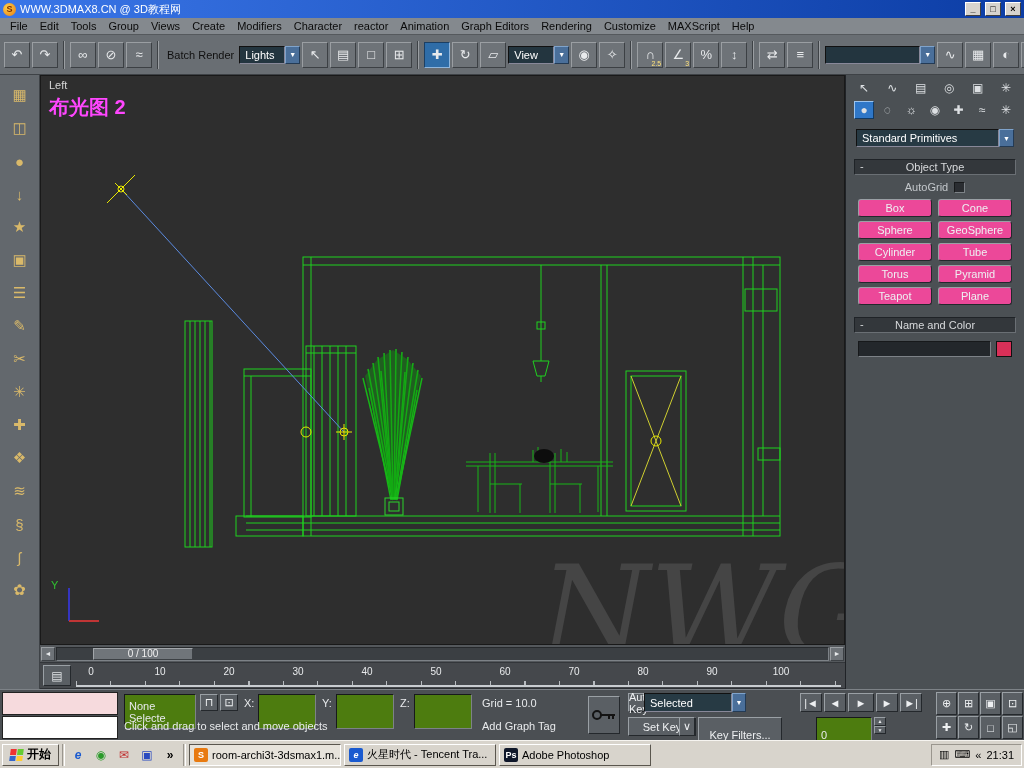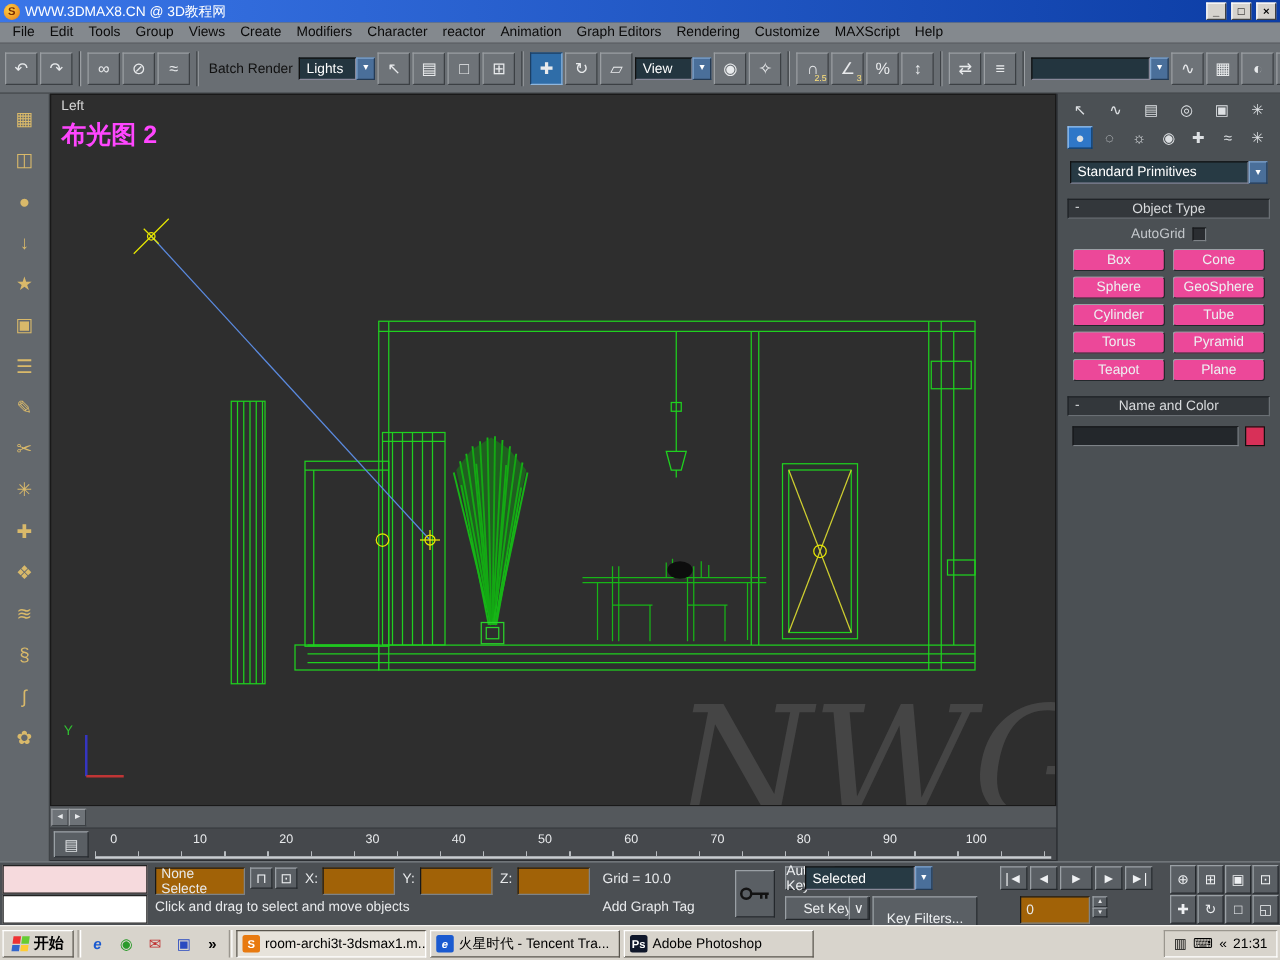--- a/index.html
+++ b/index.html
@@ -57,21 +57,21 @@
 .ts-handle{position:absolute;left:36px;top:0;width:100px;height:12px;background:#70757a;border:1px solid;border-color:#a2a6aa #3c4044 #3c4044 #a2a6aa;color:#f0f0f0;font-size:10px;display:flex;align-items:center;justify-content:center}
 
 .trackbar{position:absolute;left:40px;top:663px;width:805px;height:26px;background:#45484c;border-bottom:1px solid #2c2f33}
 .mini-curve{position:absolute;left:3px;top:2px;width:28px;height:21px;background:#5a5f64;border:1px solid;border-color:#9aa0a5 #24282c #24282c #9aa0a5;color:#dfe2e5;display:flex;align-items:center;justify-content:center;font-size:12px}
 .ruler{position:absolute;left:36px;top:0;width:765px;height:26px}
 .ruler-base{position:absolute;left:0;right:0;bottom:2px;height:6px;border-bottom:2px solid #c9cdd1;background:repeating-linear-gradient(90deg,#b8bcc0 0 1px,transparent 1px 34.5px)}
 .tick{position:absolute;top:3px;color:#e8eaec;font-size:10px;transform:translateX(-50%)}
 
 .statusbar{position:absolute;left:0;top:689px;width:1024px;height:51px;background:#4b4f53;border-top:1px solid #7d8287}
 .listener{position:absolute;left:2px;width:116px;height:23px;border:1px solid #222;background:#fff}
-.sfield{position:absolute;background:#a16207;border:1px solid;border-color:#17191b #7d8287 #7d8287 #17191b;color:#e8eaec;display:flex;align-items:center;padding:0 4px;height:22px}
+.sfield{position:absolute;background:#4d7c0f;border:1px solid;border-color:#17191b #7d8287 #7d8287 #17191b;color:#e8eaec;display:flex;align-items:center;padding:0 4px;height:35px}
 .sbtn{position:absolute;background:#5a5f64;border:1px solid;border-color:#9aa0a5 #24282c #24282c #9aa0a5;color:#eef0f2;display:flex;align-items:center;justify-content:center;font-size:11px}
 .slabel{position:absolute;color:#e8eaec}
 .scombo{position:absolute;display:flex}
 .scombo .cval{flex:1;background:#273a44;color:#fff;border:1px solid;border-color:#111 #889 #889 #111;padding:0 5px;display:flex;align-items:center;height:19px}
 .scombo .carr{width:14px;height:19px;background:#4a6f9a;border:1px solid;border-color:#7fa3cb #243b55 #243b55 #7fa3cb;color:#fff;font-size:7px;display:flex;align-items:center;justify-content:center}
 .spin{position:absolute;width:12px;height:17px;display:flex;flex-direction:column}
 .spin div{flex:1;background:#5a5f64;border:1px solid;border-color:#9aa0a5 #24282c #24282c #9aa0a5;color:#e8eaec;font-size:5px;display:flex;align-items:center;justify-content:center}
 
 .taskbar{position:absolute;left:0;top:740px;width:1024px;height:28px;background:#d8d4cc;border-top:1px solid #f6f4f0;display:flex;align-items:center;padding:0 2px;gap:3px;color:#000}
 .start{height:22px;background:#d8d4cc;border:1px solid;border-color:#fff #5a564e #5a564e #fff;display:flex;gap:4px;padding:0 7px;font-weight:bold;font-size:12px;align-items:center;flex:0 0 auto;color:#000}
@@ -440,20 +440,23 @@
       <span>Name and Color</span>
     </div>
     <div class="namerow">
       <span class="ninput"></span>
       <span class="swatch" style="background:#d83058"></span>
     </div>
   </div>
 
   <div class="timeslider">
     <span class="ts-arrow">◄</span>
+    <span class="ts-track">
+      <span class="ts-handle">0 / 100</span>
+    </span>
     <span class="ts-arrow">►</span>
   </div>
 
   <div class="trackbar">
     <span class="mini-curve">▤</span>
     <span class="ruler">
       <span class="ruler-base"></span>
       <span class="tick" style="left:15px">0</span>
       <span class="tick" style="left:84px">10</span>
       <span class="tick" style="left:153px">20</span>

